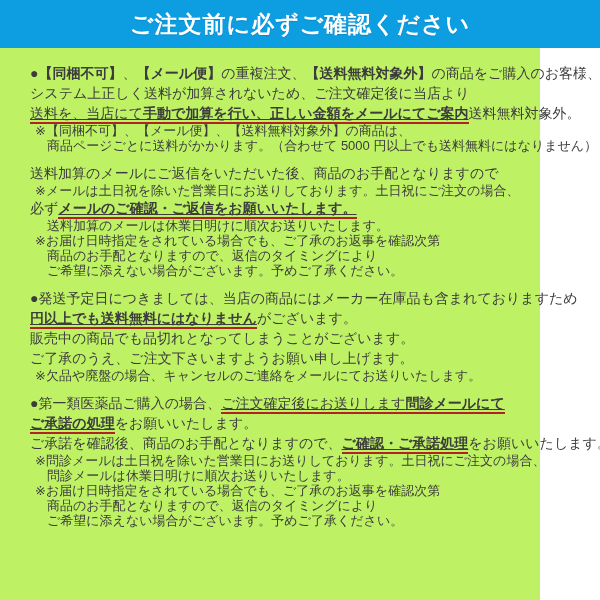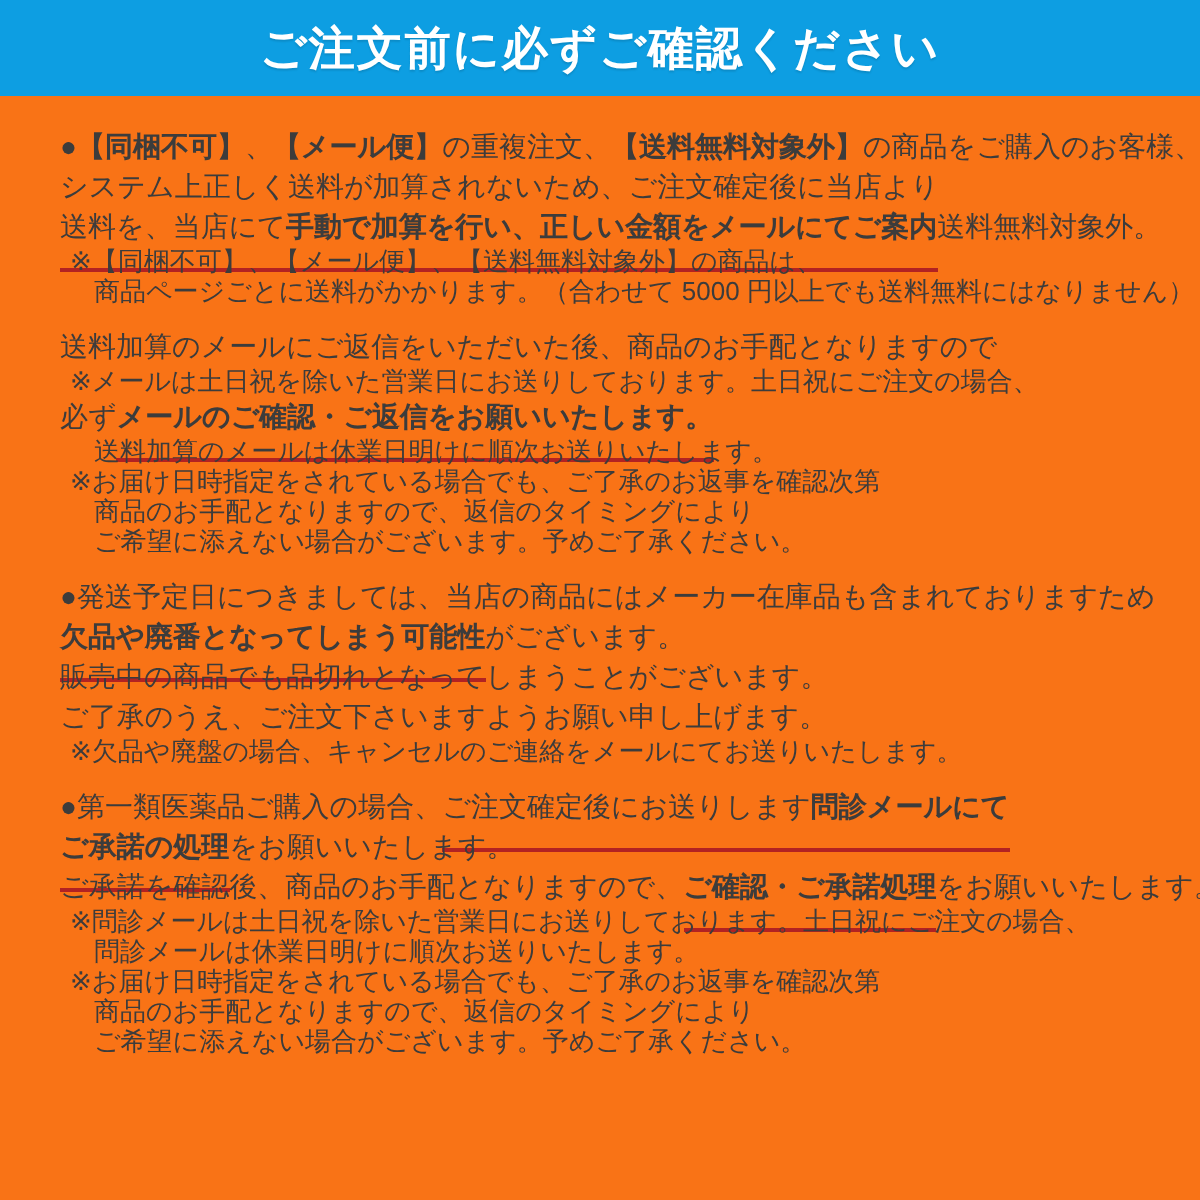--- a/index.html
+++ b/index.html
@@ -9,21 +9,21 @@
     --redline:#b22222;
   }
   *{margin:0;padding:0;box-sizing:border-box;}
   html,body{width:600px;height:600px;}
   body{
     background:#ffffff;
     font-family:"Liberation Sans","DejaVu Sans",sans-serif;
     color:var(--body-text);
     overflow:hidden;
   }
-  .page{width:600px;height:600px;background:#f97316;}
+  .page{width:540px;height:600px;background:#bef264;}
   .header{
     width:600px;height:48px;
     background:var(--header-bg);
     display:flex;align-items:center;justify-content:center;
   }
   .header .title{
     color:var(--header-text);
     font-size:23px;
     font-weight:bold;
     letter-spacing:1px;
@@ -34,21 +34,22 @@
     padding:15px 8px 0 30px;
   }
   .section{margin-bottom:10px;}
   .line{white-space:nowrap;}
   .line.normal{font-size:14px;line-height:20px;}
   .line.small{font-size:13px;line-height:15px;padding-left:5px;}
   .line.small.indent{padding-left:17px;}
   .bold{font-weight:bold;}
   .redline{
     border-bottom:2px solid var(--redline);
-    padding-bottom:13px;
+    padding-bottom:1px;
+    text-decoration:underline;
   }
 </style>
 </head>
 <body>
 
 <div class="page">
   <div class="header">
     <span class="title">ご注文前に必ずご確認ください</span>
   </div>
   <div class="content">
@@ -63,21 +64,21 @@
         <div class="line normal"><span>送料加算のメールにご返信をいただいた後、商品のお手配となりますので</span></div>
         <div class="line small"><span>※メールは土日祝を除いた営業日にお送りしております。土日祝にご注文の場合、</span></div>
         <div class="line normal"><span>必ず</span><span class="bold redline">メールのご確認・ご返信をお願いいたします。</span></div>
         <div class="line small indent"><span>送料加算のメールは休業日明けに順次お送りいたします。</span></div>
         <div class="line small"><span>※お届け日時指定をされている場合でも、ご了承のお返事を確認次第</span></div>
         <div class="line small indent"><span>商品のお手配となりますので、返信のタイミングにより</span></div>
         <div class="line small indent"><span>ご希望に添えない場合がございます。予めご了承ください。</span></div>
       </div>
       <div class="section">
         <div class="line normal"><span>●発送予定日につきましては、当店の商品にはメーカー在庫品も含まれておりますため</span></div>
-        <div class="line normal"><span class="bold redline">欠品や廃番となってしまう可能性</span><span>がございます。</span></div>
+        <div class="line normal"><span class="bold redline">円以上でも送料無料にはなりません</span><span>がございます。</span></div>
         <div class="line normal"><span>販売中の商品でも品切れとなってしまうことがございます。</span></div>
         <div class="line normal"><span>ご了承のうえ、ご注文下さいますようお願い申し上げます。</span></div>
         <div class="line small"><span>※欠品や廃盤の場合、キャンセルのご連絡をメールにてお送りいたします。</span></div>
       </div>
       <div class="section">
         <div class="line normal"><span>●第一類医薬品ご購入の場合、</span><span class="redline">ご注文確定後にお送りします</span><span class="bold redline">問診メールにて</span></div>
         <div class="line normal"><span class="bold redline">ご承諾の処理</span><span>をお願いいたします。</span></div>
         <div class="line normal"><span>ご承諾を確認後、商品のお手配となりますので、</span><span class="bold redline">ご確認・ご承諾処理</span><span>をお願いいたします。</span></div>
         <div class="line small"><span>※問診メールは土日祝を除いた営業日にお送りしております。土日祝にご注文の場合、</span></div>
         <div class="line small indent"><span>問診メールは休業日明けに順次お送りいたします。</span></div>

